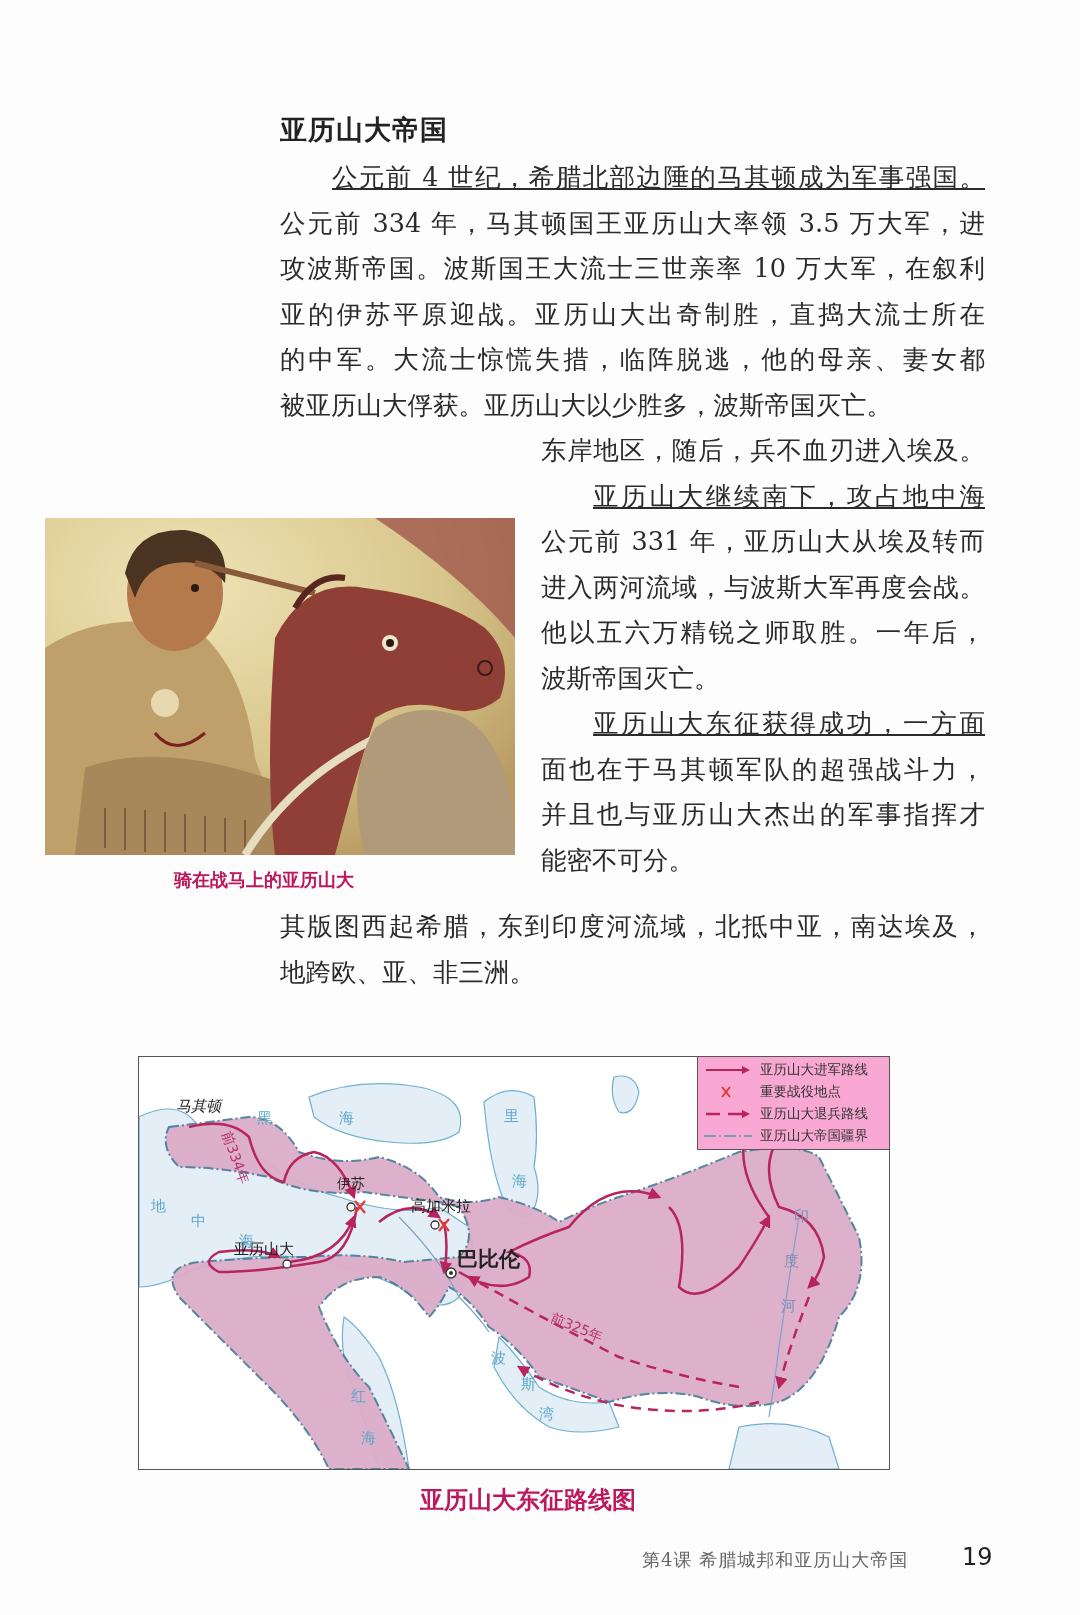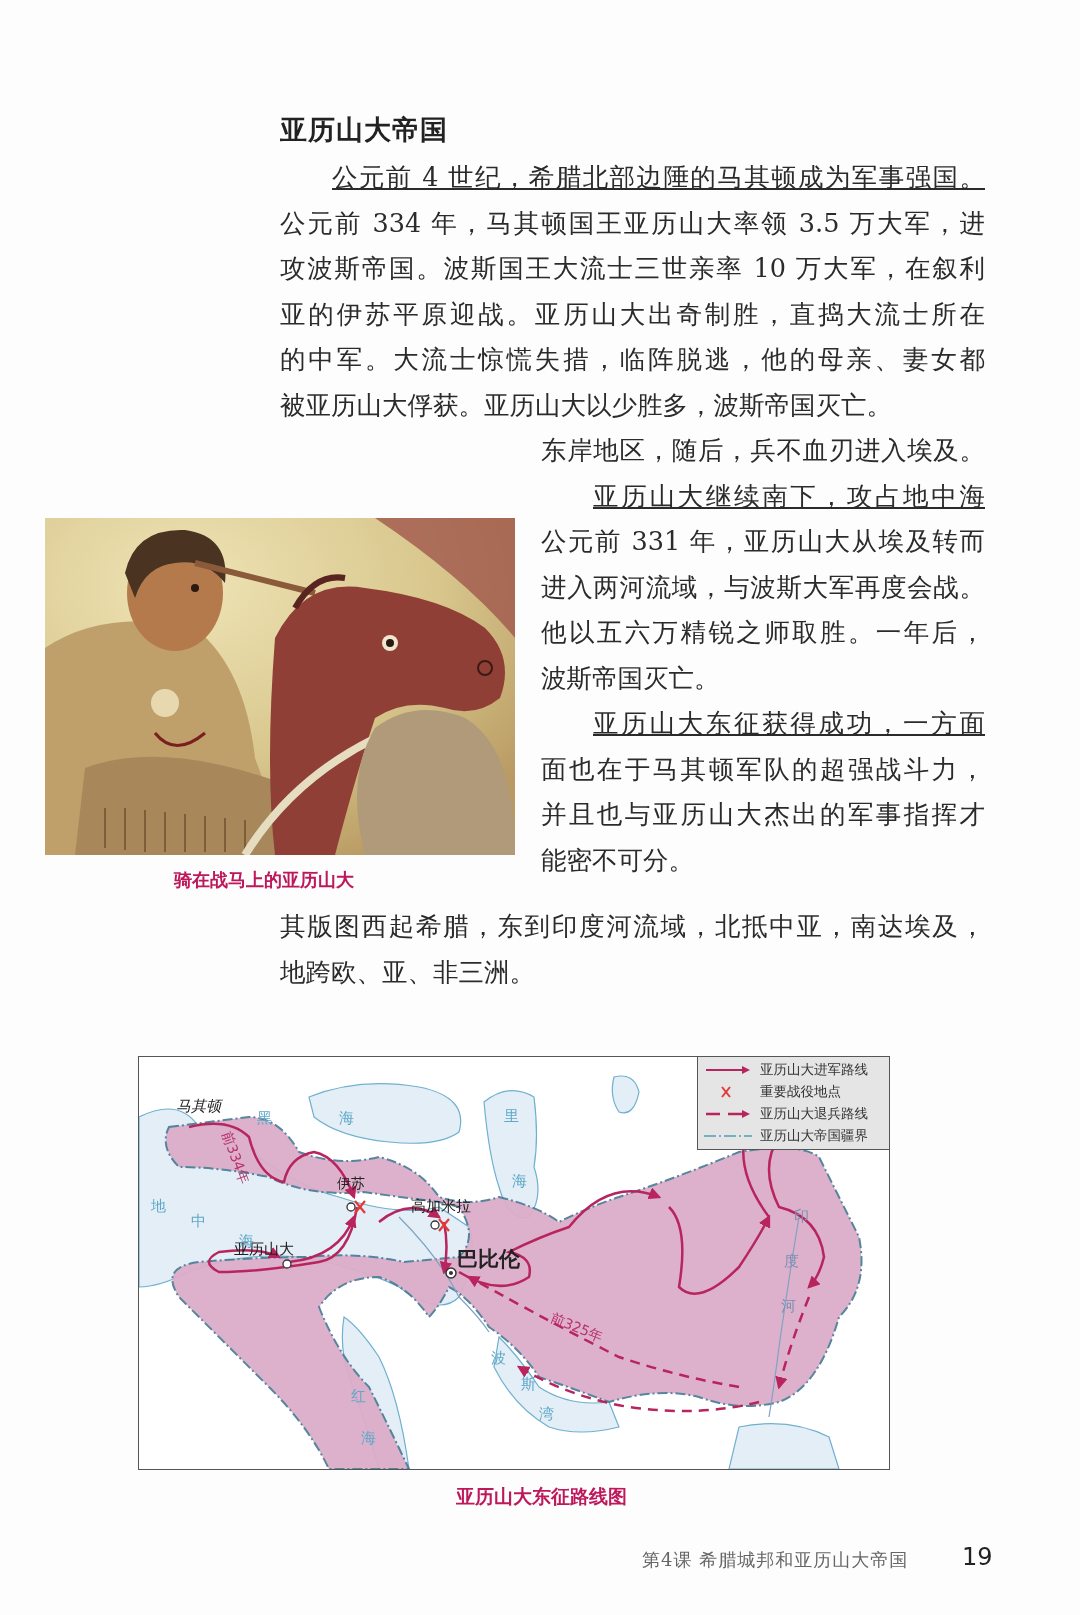--- a/index.html
+++ b/index.html
@@ -27,30 +27,30 @@
   #p4 { left:280px; top:904px; width:705px; }
 
   .photo {
     position:absolute; left:45px; top:518px; width:470px; height:337px;
     overflow:hidden; background:#d9c38f;
   }
   .caption {
     position:absolute; font-size:18px; color:#be185d;font-weight:bold;
   }
   #photo-caption { left:174px; top:868px; }
-  #map-caption { left:420px; top:1484px; font-size:19px;margin-left:36px; }
+  #map-caption { left:420px; top:1484px; font-size:24px; }
 
   .map {
     position:absolute; left:138px; top:1056px; width:750px; height:412px;
     border:1.5px solid #555; background:#ffffff; overflow:hidden;
   }
   .map svg { position:absolute; left:0; top:0; }
   .legend {
     position:absolute; right:0; top:0; width:191px; height:92px;
-    background:#e5e5e5; border-left:1.5px solid #555; border-bottom:1.5px solid #555;
+    background:#f9a8d4; border-left:1.5px solid #555; border-bottom:1.5px solid #555;
     font-family:"DejaVu Sans", "Liberation Sans", sans-serif; font-size:13.5px; color:#333;text-align:center;
   }
   .legend-row { position:absolute; left:0; height:22px; width:100%; display:flex; align-items:center; }
   .legend-row .sym { width:58px; height:22px; position:relative; }
   .legend-row .lbl { margin-left:4px; }
   .maplabel {
     position:absolute; font-family:"DejaVu Sans", "Liberation Sans", sans-serif;
     color:#222; white-space:nowrap;
   }
   .sealabel {

